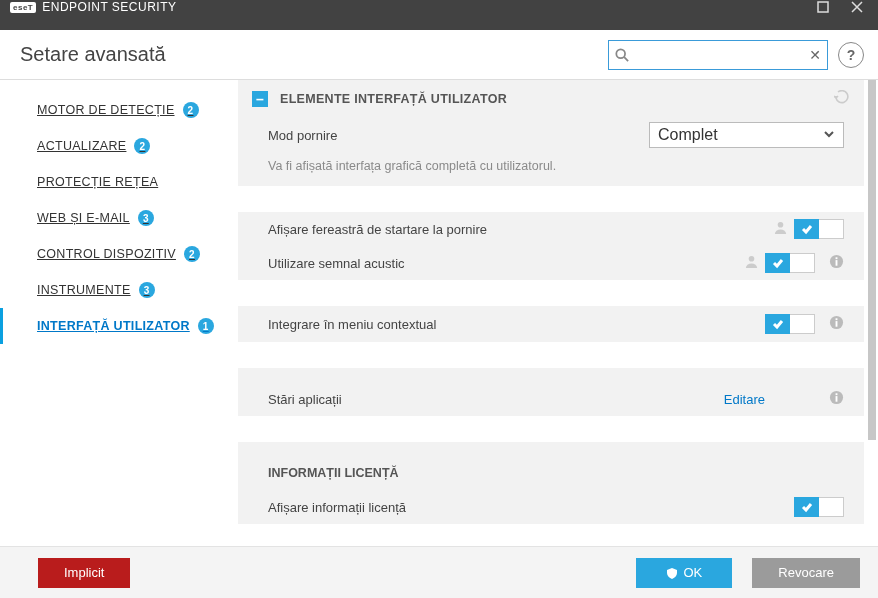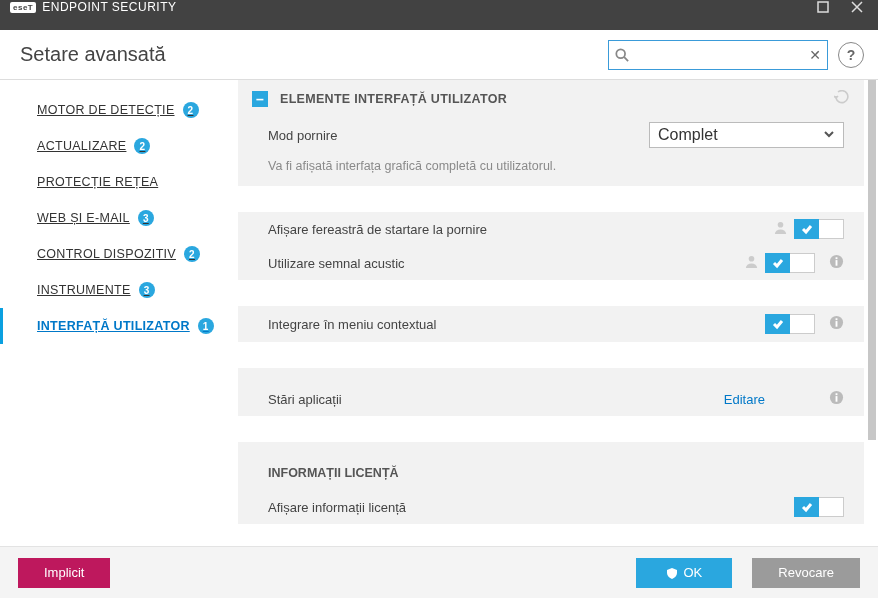--- a/index.html
+++ b/index.html
@@ -52,21 +52,21 @@
   .toggle { width:50px; height:20px; display:flex; cursor:pointer;}
   .toggle .on { width:25px; background:#2aa7df; display:flex; align-items:center; justify-content:center;}
   .toggle .on svg{width:12px;height:12px;stroke:#fff;fill:none;stroke-width:3;}
   .toggle .off { width:25px; background:#fff; border:1px solid #ccc; border-left:none;}
   .link { color:#0078c8; cursor:pointer; font-size:13px;}
 
   .sub-hdr { height:34px; display:flex; align-items:center; padding-left:30px; font-size:12.5px; font-weight:600; color:#555; background:#f2f2f2;}
 
   .footer { height:52px; background:#f4f4f4; display:flex; align-items:center; padding: 0 18px; border-top:1px solid #e3e3e3;}
   .btn { height:30px; padding: 0 26px; font-size:13px; display:flex; align-items:center; justify-content:center; cursor:pointer; color:#fff;}
-  .btn.default { background:#be185d; }
+  .btn.default { background:#b91c1c;margin-left:20px; }
   .btn.ok { background:#2aa7df; min-width:96px; gap:5px;}
   .btn.ok svg{width:12px;height:12px;fill:#fff;}
   .btn.cancel { background:#9b9b9b; min-width:96px;}
   .footer .spacer { flex:1; }
   .footer .btn + .btn { margin-left: 20px; }
 </style>
 </head>
 <body>
 
 <div class="titlebar">

